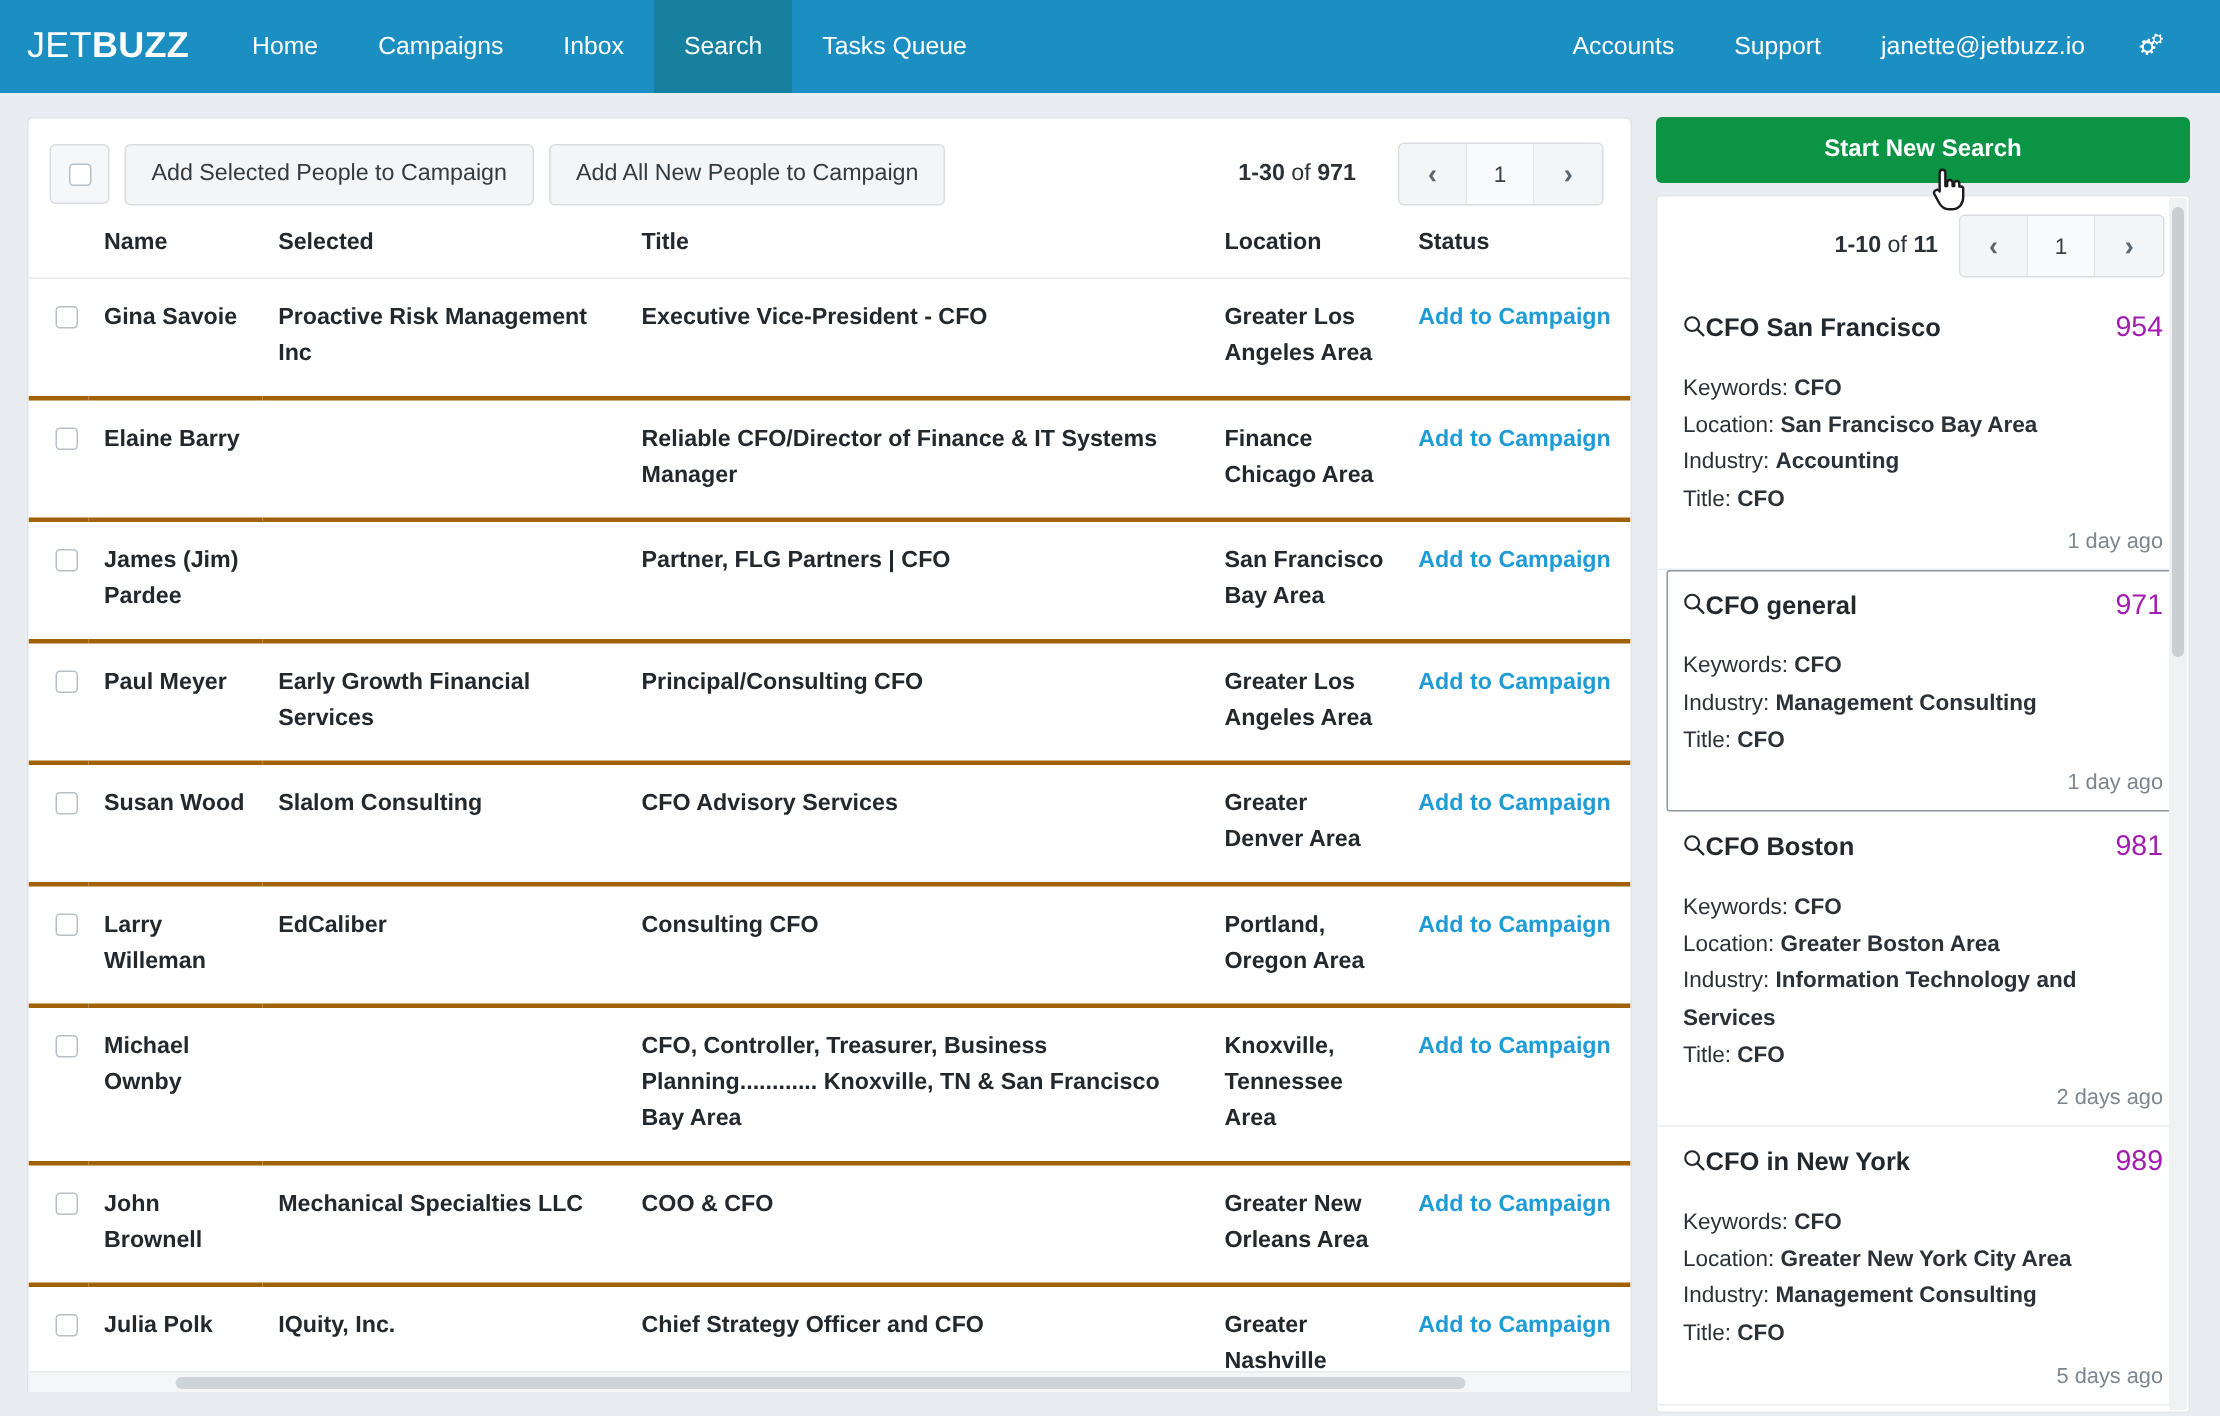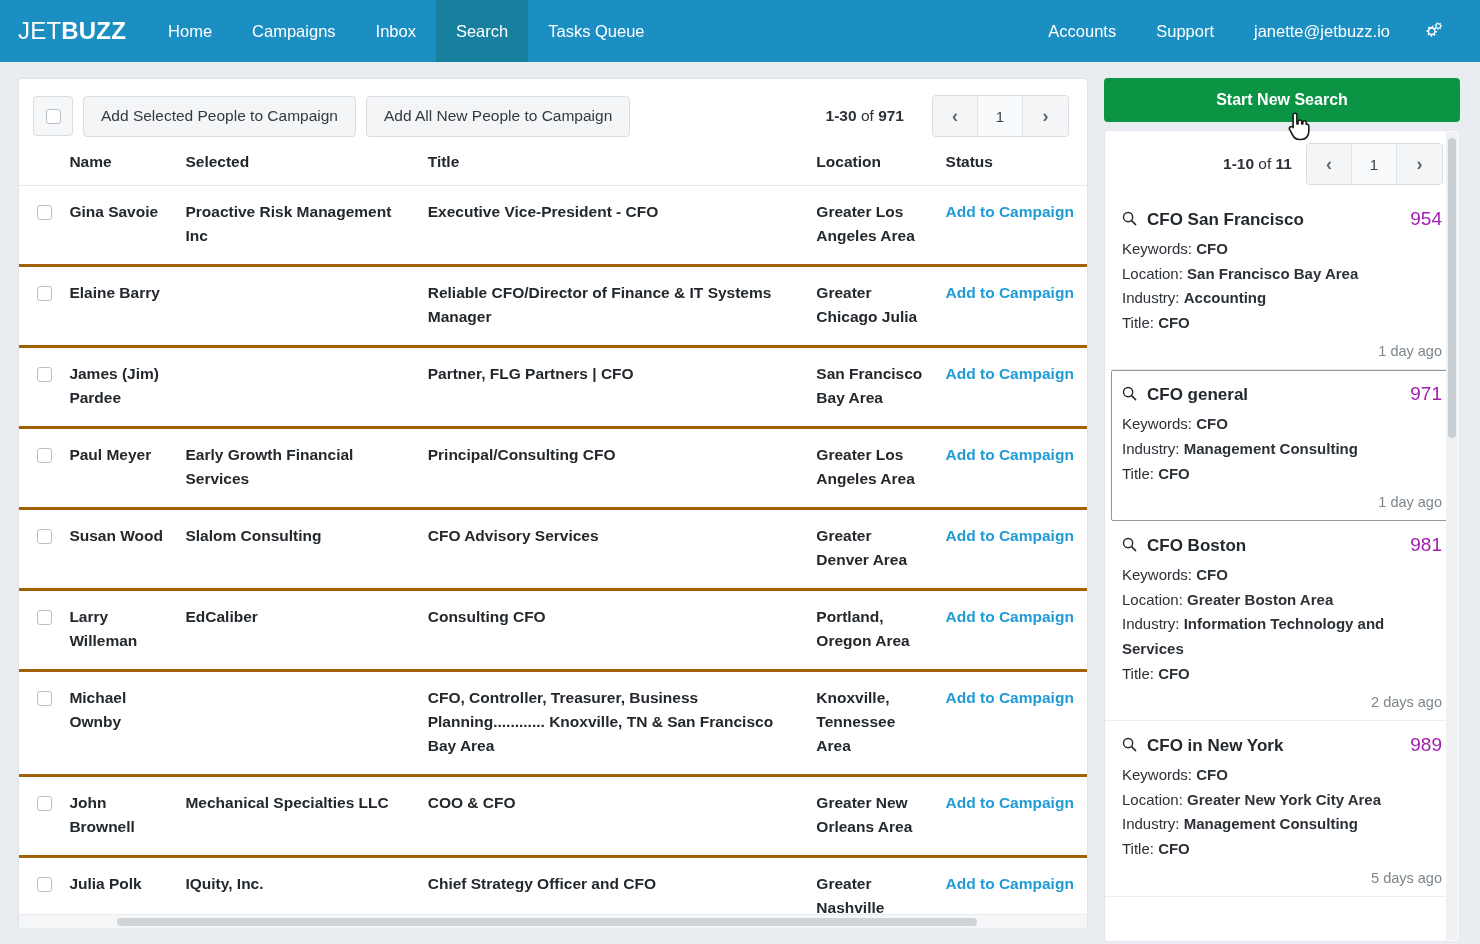--- a/index.html
+++ b/index.html
@@ -234,41 +234,40 @@
   }
   .s-card.selected {
     border: 1px solid #8e979f;
     border-radius: 2px;
     margin: 0 6px;
     padding: 12px 10px 10px 10px;
   }
   .s-head {
     display: flex;
     align-items: baseline;
-    gap: 10px;
   }
   .s-mag {
     font-size: 17px;
     color: #23282d;
     line-height: 1;
     transform: translateY(1px);
   }
   .s-title {
     font-size: 17px;
     font-weight: 700;
     color: #23282d;
     flex: 1 1 auto;
   }
   .s-num {
     font-size: 19px;
     color: #a21caf;
     font-weight: 400;
   }
   .s-meta {
-    margin-top: 7px;
+    margin-top: 17px;
     font-size: 15px;
     color: #2b3137;
     line-height: 1.64;
   }
   .s-meta b { font-weight: 700; }
   .s-ago {
     text-align: right;
     font-size: 14.5px;
     color: #7d868d;
     margin-top: 8px;
@@ -374,21 +373,21 @@
             <td class="col-comp">Proactive Risk Management Inc</td>
             <td class="col-title">Executive Vice-President - CFO</td>
             <td class="col-loc">Greater Los Angeles Area</td>
             <td class="col-stat"><a class="link-add">Add to Campaign</a></td>
           </tr>
           <tr>
             <td class="col-cb td-cb"><span class="cb"></span></td>
             <td class="col-name">Elaine Barry</td>
             <td class="col-comp"></td>
             <td class="col-title">Reliable CFO/Director of Finance &amp; IT Systems Manager</td>
-            <td class="col-loc">Greater Chicago Julia</td>
+            <td class="col-loc">Finance Chicago Area</td>
             <td class="col-stat"><a class="link-add">Add to Campaign</a></td>
           </tr>
           <tr>
             <td class="col-cb td-cb"><span class="cb"></span></td>
             <td class="col-name">James (Jim) Pardee</td>
             <td class="col-comp"></td>
             <td class="col-title">Partner, FLG Partners | CFO</td>
             <td class="col-loc">San Francisco Bay Area</td>
             <td class="col-stat"><a class="link-add">Add to Campaign</a></td>
           </tr>

